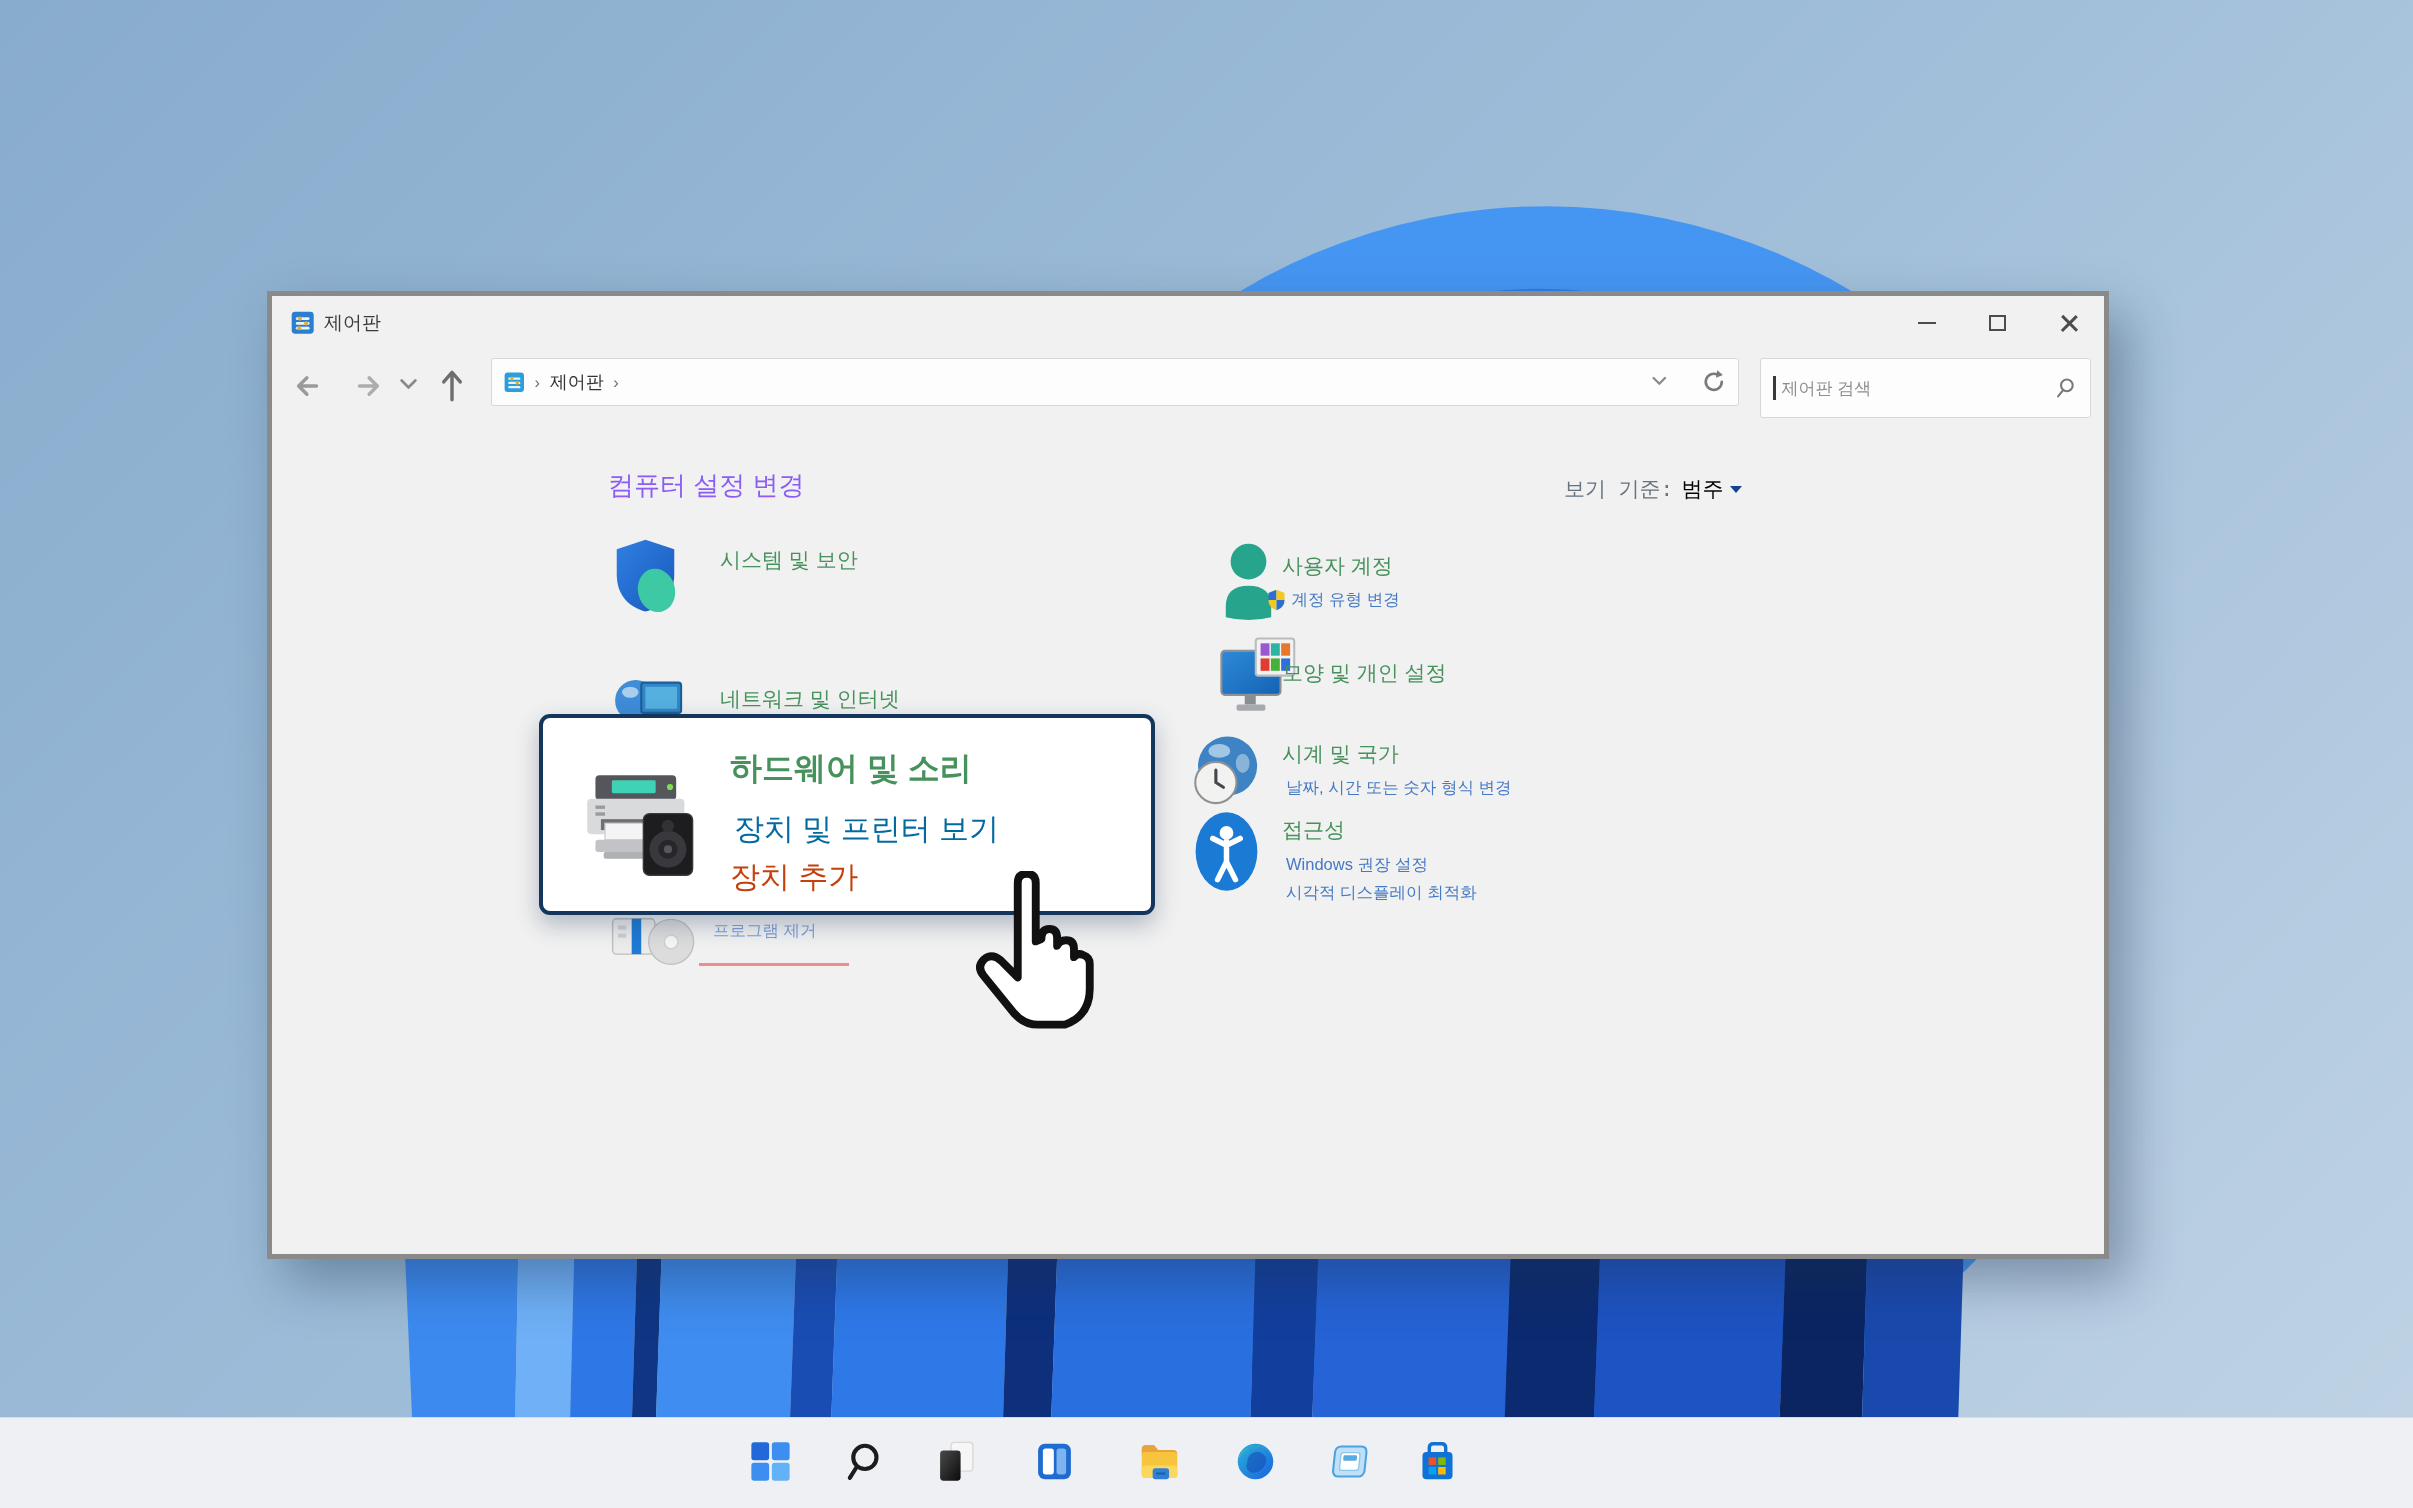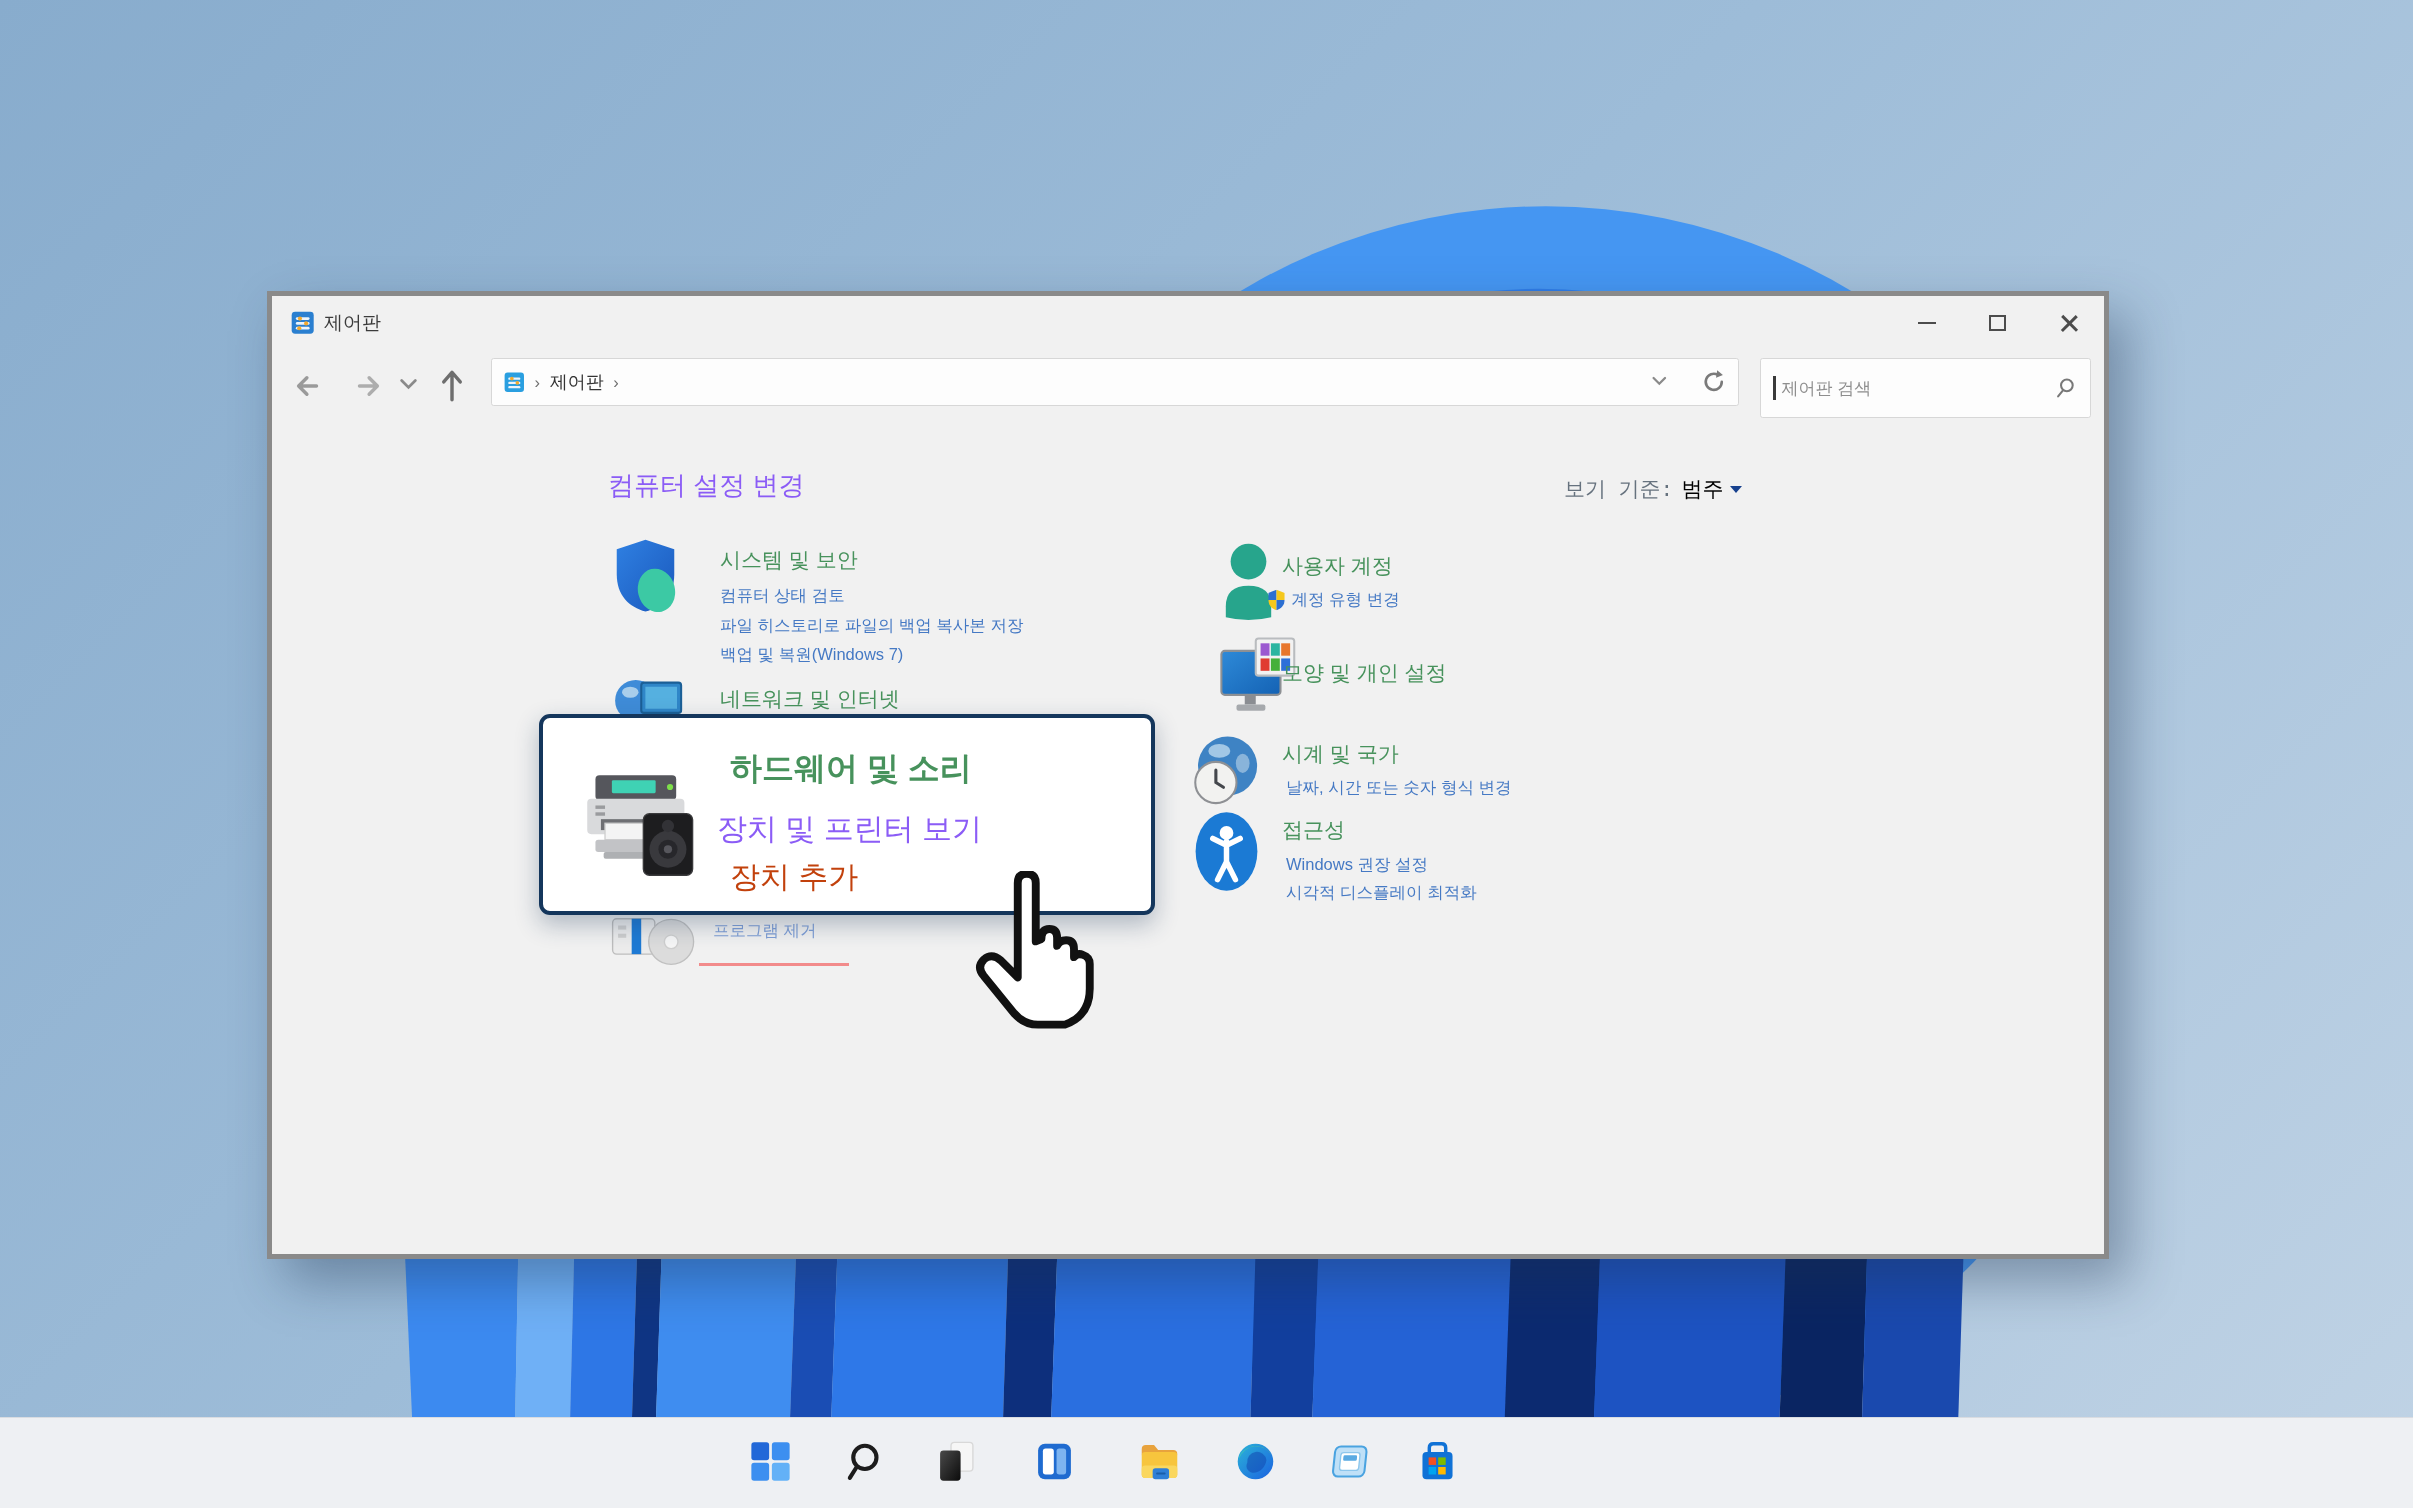--- a/index.html
+++ b/index.html
@@ -62,21 +62,21 @@
   .cat-links div{cursor:pointer;}
   .sublink-row{position:absolute;display:flex;align-items:center;font-size:16.5px;color:#4579c4;white-space:nowrap;}
 
   
   .callout{
     position:absolute;left:267px;top:418px;width:616px;height:201px;
     background:#ffffff;border:4.1px solid #14365c;border-radius:11px;z-index:3;
     box-shadow:0 9.6px 23.4px rgba(30,55,90,.30);
   }
   .callout .co-title{position:absolute;left:187px;top:29px;font-size:32px;font-weight:bold;color:#47925c;white-space:nowrap;}
-  .callout .co-link1{position:absolute;left:174px;top:91px;font-size:30px;color:#8b5cf6;white-space:nowrap;cursor:pointer;}
+  .callout .co-link1{position:absolute;left:191px;top:91px;font-size:30px;color:#0369a1;white-space:nowrap;cursor:pointer;}
   .callout .co-link2{position:absolute;left:187px;top:139px;font-size:30px;color:#c2410c;white-space:nowrap;cursor:pointer;}
 
   .prog-link{position:absolute;left:441px;top:624px;font-size:16.5px;color:#7f9fd6;white-space:nowrap;}
   .underline-red{position:absolute;left:427px;top:667px;width:150px;height:2.7px;background:#f28b8b;}
 
   #cursor{position:absolute;left:694px;top:575px;width:135px;height:170px;z-index:4;}
 
   
   #taskbar{
     position:absolute;left:0;bottom:0;width:2413px;height:91px;
@@ -196,25 +196,20 @@
     <defs>
         <linearGradient id="shg" x1="0" y1="0" x2="1" y2="1">
       <stop offset="0" stop-color="#2f80e2"></stop>
           <stop offset="1" stop-color="#1a58bc"></stop>
         </linearGradient>
       </defs>
     <path d="M46,2 L88,16 V52 C88,84 70,100 46,107 C22,100 4,84 4,52 V16 Z" fill="url(#shg)"></path>
     <ellipse cx="62" cy="76" rx="27" ry="32" fill="#3cc9a4" transform="rotate(-14 62 76)"></ellipse>
   </svg>
   <div class="cat-title" style="left:448px;top:250px">시스템 및 보안</div>
-  <div class="cat-links" style="left:448px;top:285px">
-    <div>컴퓨터 상태 검토</div>
-    <div>파일 히스토리로 파일의 백업 복사본 저장</div>
-    <div>백업 및 복원(Windows 7)</div>
-  </div>
 
   <svg class="abs" style="left:343px;top:377px" width="69" height="55" viewBox="0 0 100 80">
     <circle cx="30" cy="40" r="30" fill="#3f8cd8"></circle>
     <ellipse cx="22" cy="28" rx="12" ry="8" fill="#bcd9ef" opacity=".85"></ellipse>
     <rect x="38" y="14" width="58" height="44" rx="4" fill="#2f86c8" stroke="#1b5f96" stroke-width="3"></rect>
     <rect x="44" y="20" width="46" height="32" fill="#55b0e0"></rect>
   </svg>
   <div class="cat-title" style="left:448px;top:389px">네트워크 및 인터넷</div>
 
   <div class="callout">

